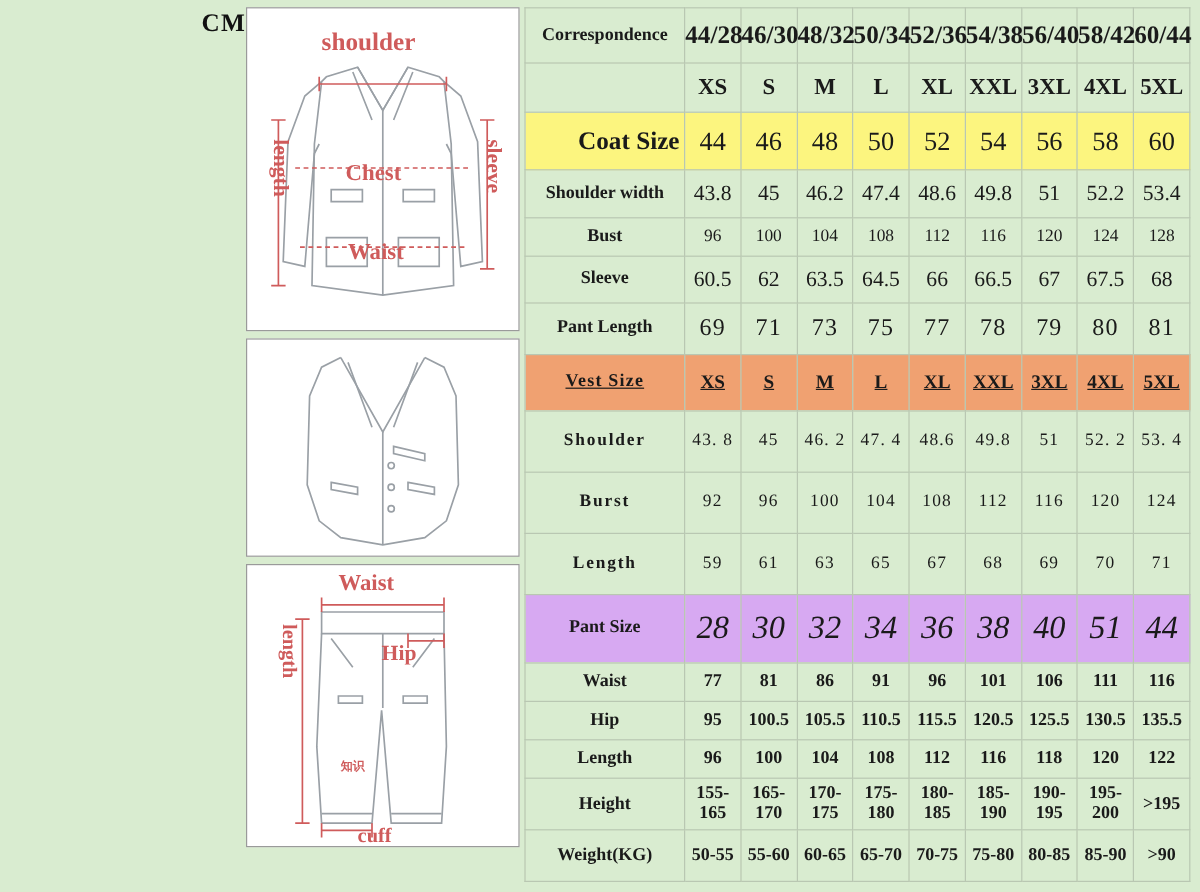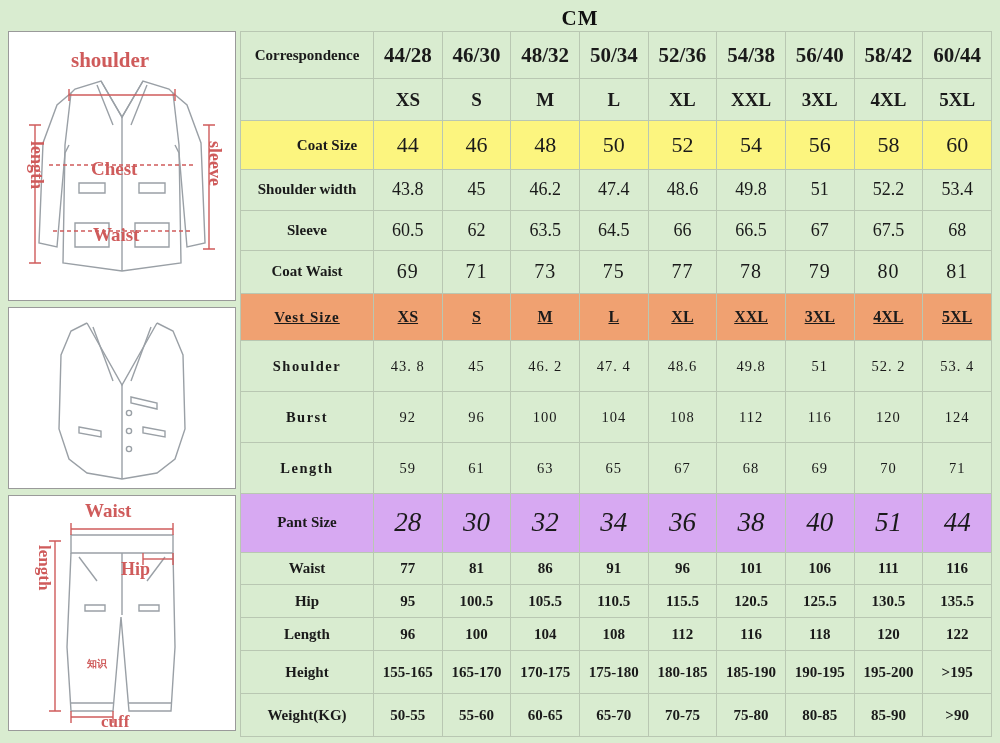--- a/index.html
+++ b/index.html
@@ -14,21 +14,21 @@
     overflow: hidden;
   }
   .page {
     position: relative;
     width: 1000px;
     height: 743px;
     background: #d9ecd0;
     box-sizing: border-box;
     padding: 6px 8px 8px 8px;
     display: flex;
-    flex-direction: column;
+    flex-direction: row;
   }
   .unit-row {
     height: 26px;
     display: flex;
     align-items: center;
     justify-content: center;
     position: relative;
   }
   .unit-label {
     font-family: "Liberation Serif", serif;
@@ -107,21 +107,21 @@
     font-size: 19px;
     font-weight: bold;
     color: #d40000;
     background: #cfe8c6;
   }
   tr.coat-size td {
     background: #fcf57f;
   }
   tr.coat-size td.rowhead {
     background: #fcf57f;
-    font-size: 15px;
+    font-size: 21px;
     padding-left: 40px;
   }
   tr.coat-size td.num {
     font-size: 22px;
   }
   tr.vest-size td {
     background: #f0a171;
     font-size: 16px;
     font-weight: bold;
     height: 46px;
@@ -294,34 +294,46 @@
               <td class="num">43.8</td>
               <td class="num">45</td>
               <td class="num">46.2</td>
               <td class="num">47.4</td>
               <td class="num">48.6</td>
               <td class="num">49.8</td>
               <td class="num">51</td>
               <td class="num">52.2</td>
               <td class="num">53.4</td>
             </tr>
+            <tr class="bust">
+              <td class="rowhead">Bust</td>
+              <td class="num">96</td>
+              <td class="num">100</td>
+              <td class="num">104</td>
+              <td class="num">108</td>
+              <td class="num">112</td>
+              <td class="num">116</td>
+              <td class="num">120</td>
+              <td class="num">124</td>
+              <td class="num">128</td>
+            </tr>
             <tr class="coat-data">
               <td class="rowhead">Sleeve</td>
               <td class="num">60.5</td>
               <td class="num">62</td>
               <td class="num">63.5</td>
               <td class="num">64.5</td>
               <td class="num">66</td>
               <td class="num">66.5</td>
               <td class="num">67</td>
               <td class="num">67.5</td>
               <td class="num">68</td>
             </tr>
             <tr class="coatlen">
-              <td class="rowhead">Coat Waist</td>
+              <td class="rowhead">Pant Length</td>
               <td class="num">69</td>
               <td class="num">71</td>
               <td class="num">73</td>
               <td class="num">75</td>
               <td class="num">77</td>
               <td class="num">78</td>
               <td class="num">79</td>
               <td class="num">80</td>
               <td class="num">81</td>
             </tr>

